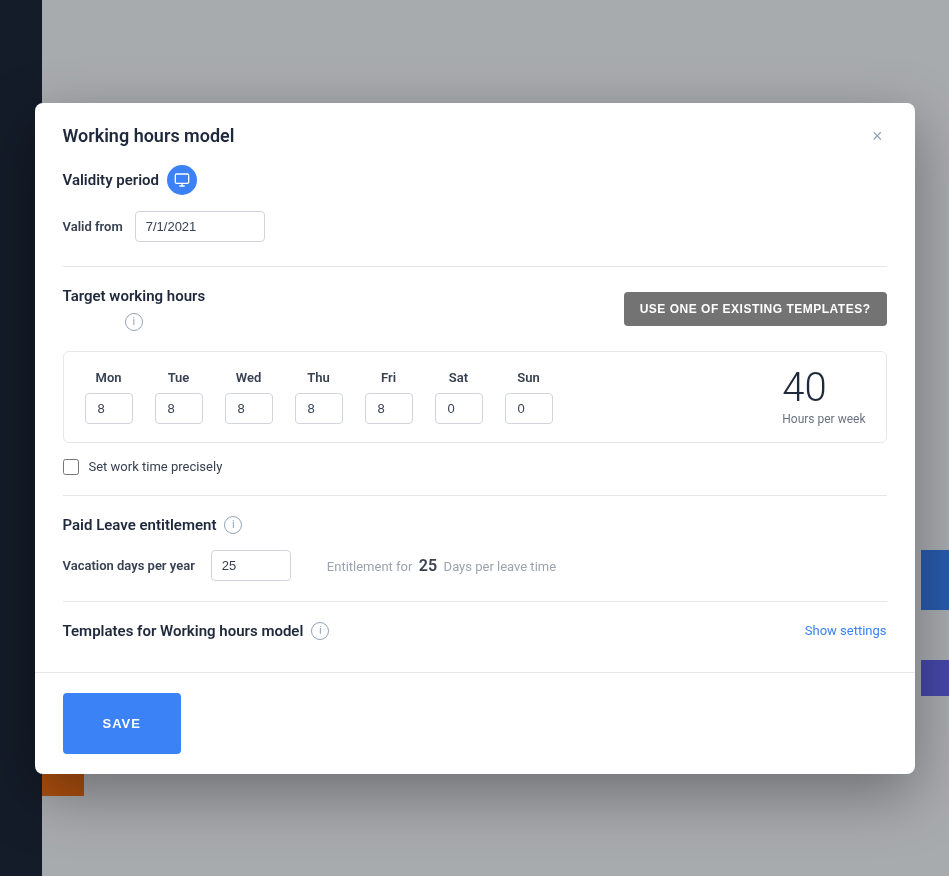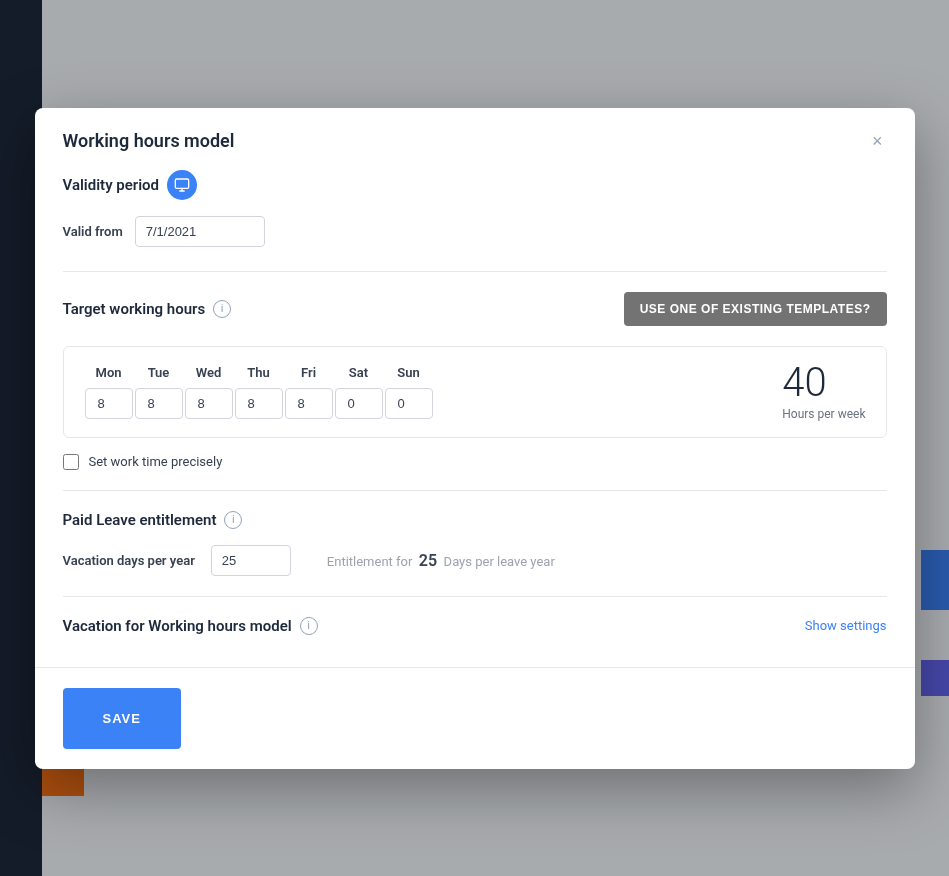--- a/index.html
+++ b/index.html
@@ -188,20 +188,21 @@
     .target-section-header {
       display: flex;
       align-items: center;
       justify-content: space-between;
       margin-bottom: 20px;
     }
     .target-section-left {
       display: flex;
       align-items: center;
       gap: 8px;
+      flex-direction: column;
     }
     .use-template-btn {
       background: #737373;
       color: #fff;
       border: none;
       border-radius: 4px;
       padding: 10px 16px;
       font-size: 12px;
       font-weight: 700;
       letter-spacing: 0.5px;
@@ -209,20 +210,21 @@
       text-transform: uppercase;
     }
 
     
     .days-grid {
       border: 1.5px solid #e5e7eb;
       border-radius: 6px;
       padding: 16px 20px;
       display: flex;
       align-items: center;
+      gap: 20px;
       margin-bottom: 16px;
     }
     .day-col {
       display: flex;
       flex-direction: column;
       align-items: center;
       gap: 8px;
       min-width: 50px;
     }
     .day-label {
@@ -437,31 +439,31 @@
           <div class="info-icon">
             <span>i</span>
           </div>
         </div>
         <div class="paid-leave-row">
           <span class="field-label">Vacation days per year</span>
           <input type="number" class="input-vacation" value="25" style="">
           <span class="entitlement-text">
             <span>Entitlement for</span>
             &nbsp;<strong>25</strong>&nbsp;
-            <span>Days per leave year</span>
+            <span>Days per leave time</span>
           </span>
         </div>
       </div>
 
       <hr class="divider">
 
       <div class="section">
         <div class="templates-section-header">
           <div style="display:flex;align-items:center;gap:8px;">
-            <span class="section-title">Vacation for Working hours model</span>
+            <span class="section-title">Templates for Working hours model</span>
             <div class="info-icon">
               <span>i</span>
             </div>
           </div>
           <a class="show-settings-link">Show settings</a>
         </div>
       </div>
 
     </div>
 

